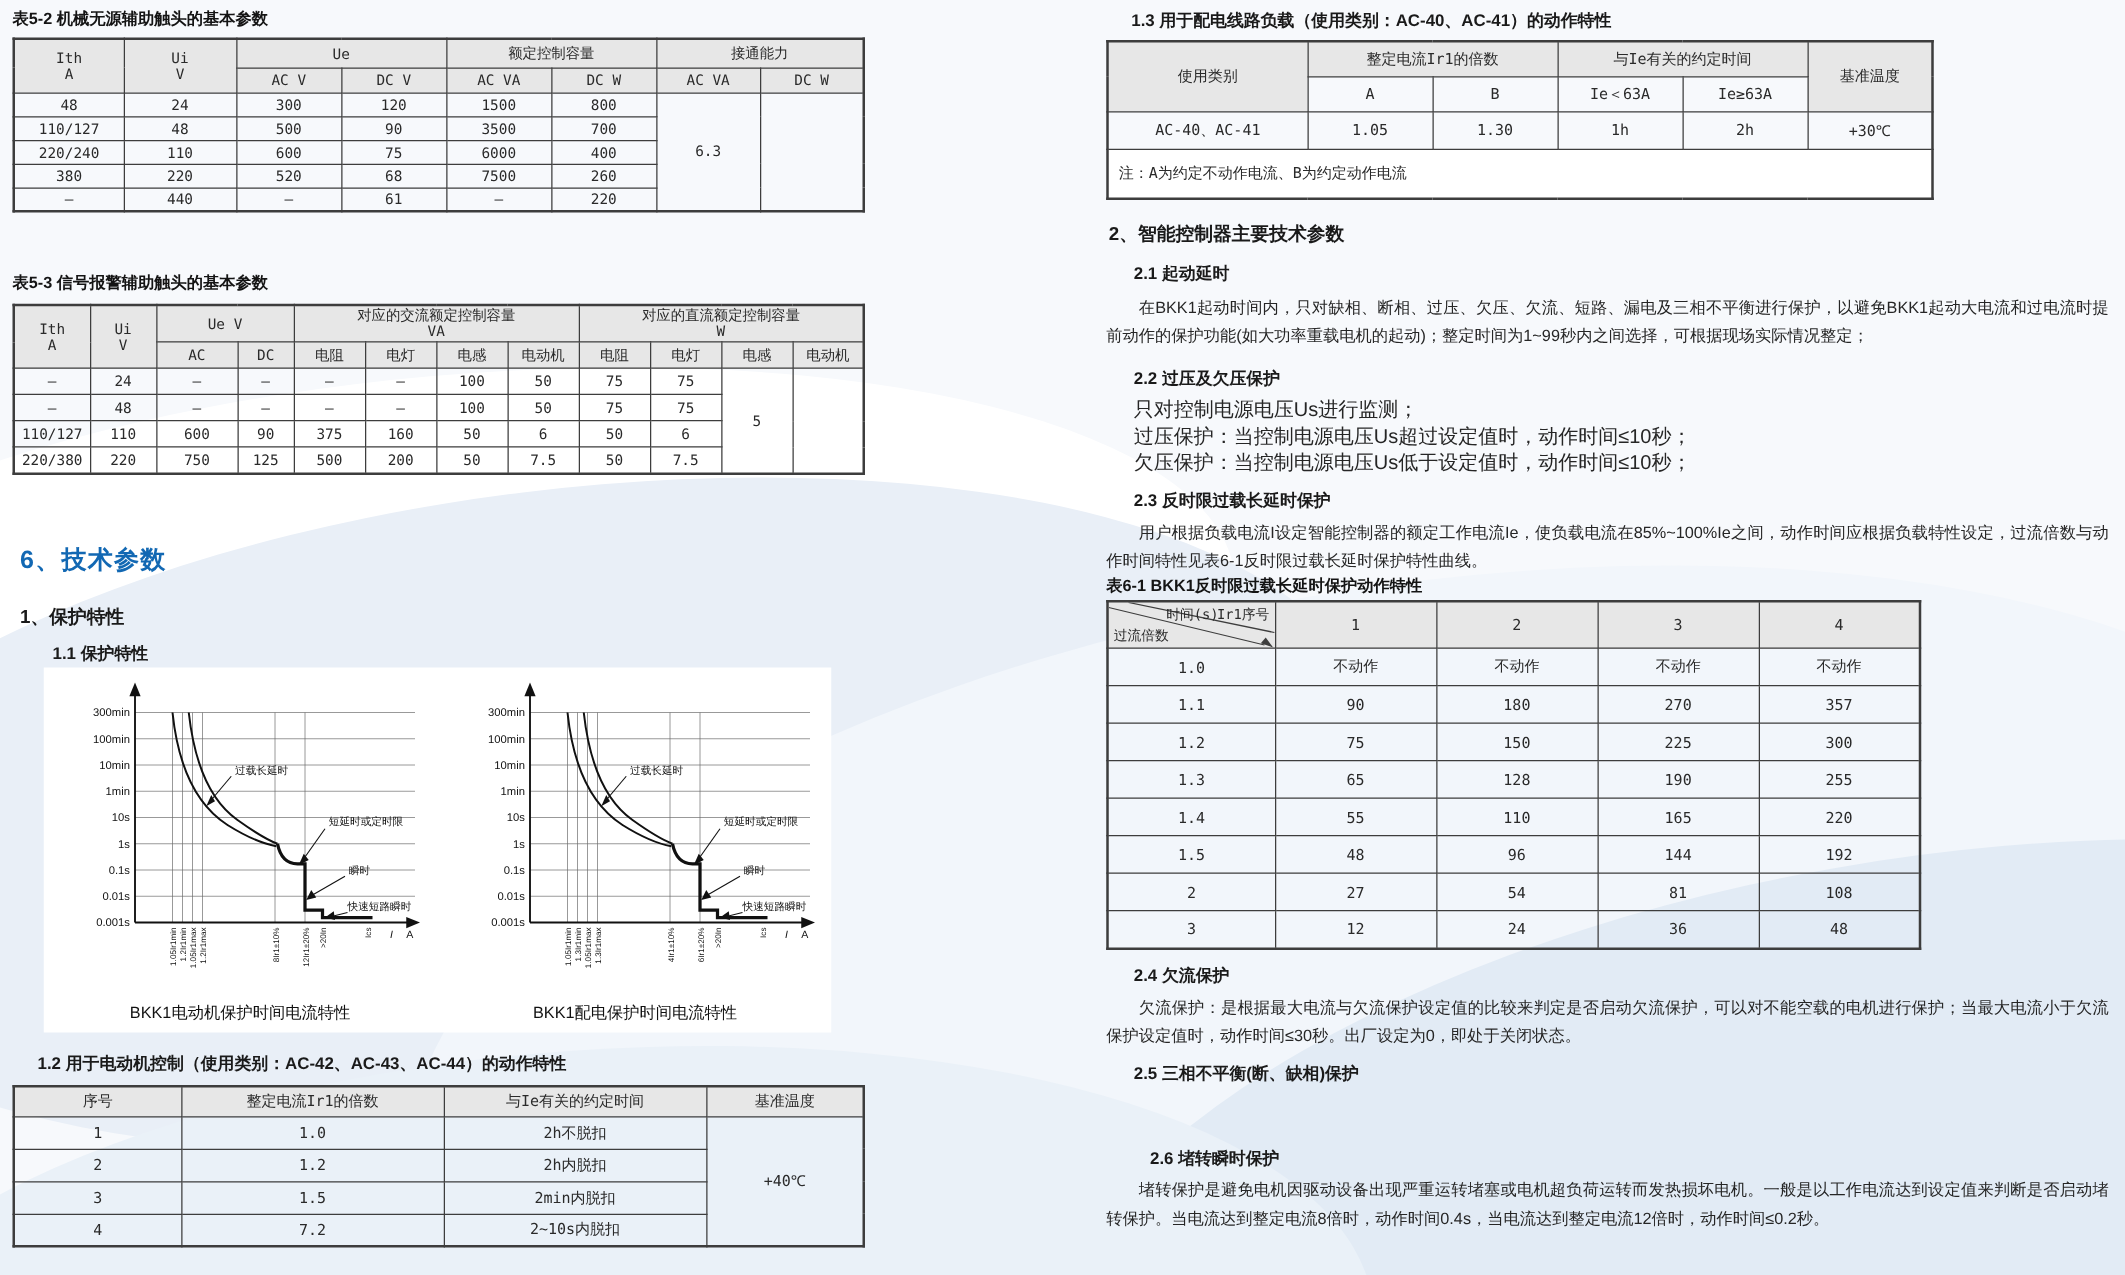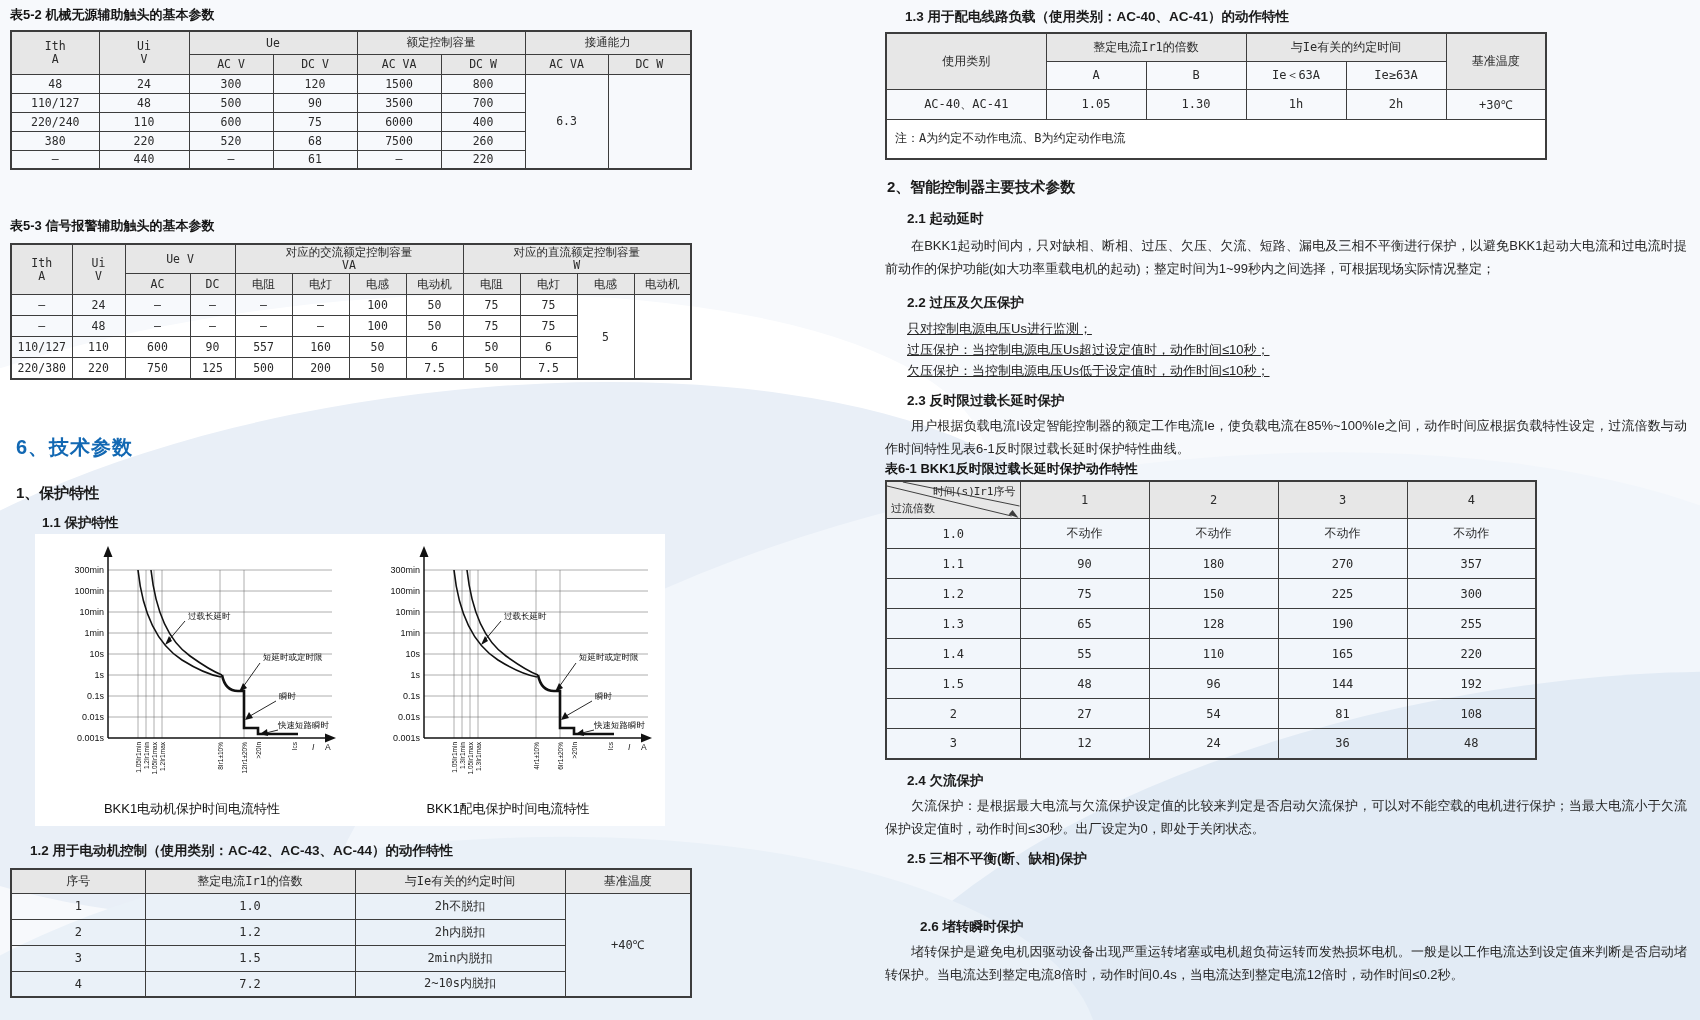--- a/index.html
+++ b/index.html
@@ -31,21 +31,21 @@
   .t12 { font-size:12px; } .t12 tr { height:26px; } .t12 tr.hd1 { height:24px; }
   .t13 { font-size:12px; } .t13 tr { height:30px; } .t13 tr.hd1,.t13 tr.hd2 { height:28px; } .t13 tr.note { height:40px; }
   .t13 tr.note td { text-align:left; padding-left:8px; background:#fff; }
   .t61 { font-size:12px; } .t61 tr { height:30px; } .t61 tr.hd1 { height:36px; }
   .two-line div { line-height:1.15; }
 
   .h-blue { font-size:20px; font-weight:bold; color:#1268b3; letter-spacing:1px; }
   .h-sec  { font-size:15px; font-weight:bold; color:#1a1a1a; }
   .h-sub  { font-size:13.5px; font-weight:bold; color:#1a1a1a;text-align:right; }
   .para   { font-size:13px; line-height:23px; color:#262626; text-align:justify; text-indent:2em; }
-  .line   { font-size:13px; line-height:21px; color:#262626;text-decoration:underline; }
+  .line   { font-size:16px; line-height:21px; color:#262626; }
 
   .chart-panel { background:#fff; display:flex; justify-content:center; gap:16px; padding-top:10px; }
   .chart-box { width:300px; }
   .cap { text-align:center; font-size:13px; color:#111; margin-top:0px; }
   svg.cs line.grid { stroke:#6b6b6b; stroke-width:0.55; }
   svg.cs .axis  { stroke:#111; stroke-width:1.5; }
   svg.cs .curve { fill:none; stroke:#111; stroke-width:1.6; }
   svg.cs .thick { stroke-width:2.6; }
   svg.cs .ldr   { stroke:#111; stroke-width:0.9; }
   svg.cs text   { font-size:9px; fill:#111; font-family:"Liberation Sans",sans-serif; }
@@ -222,21 +222,21 @@
           <td>100</td>
           <td>50</td>
           <td>75</td>
           <td>75</td>
         </tr>
     <tr>
           <td>110/127</td>
           <td>110</td>
           <td>600</td>
           <td>90</td>
-          <td>557</td>
+          <td>375</td>
           <td>160</td>
           <td>50</td>
           <td>6</td>
           <td>50</td>
           <td>6</td>
         </tr>
     <tr>
           <td>220/380</td>
           <td>220</td>
           <td>750</td>

